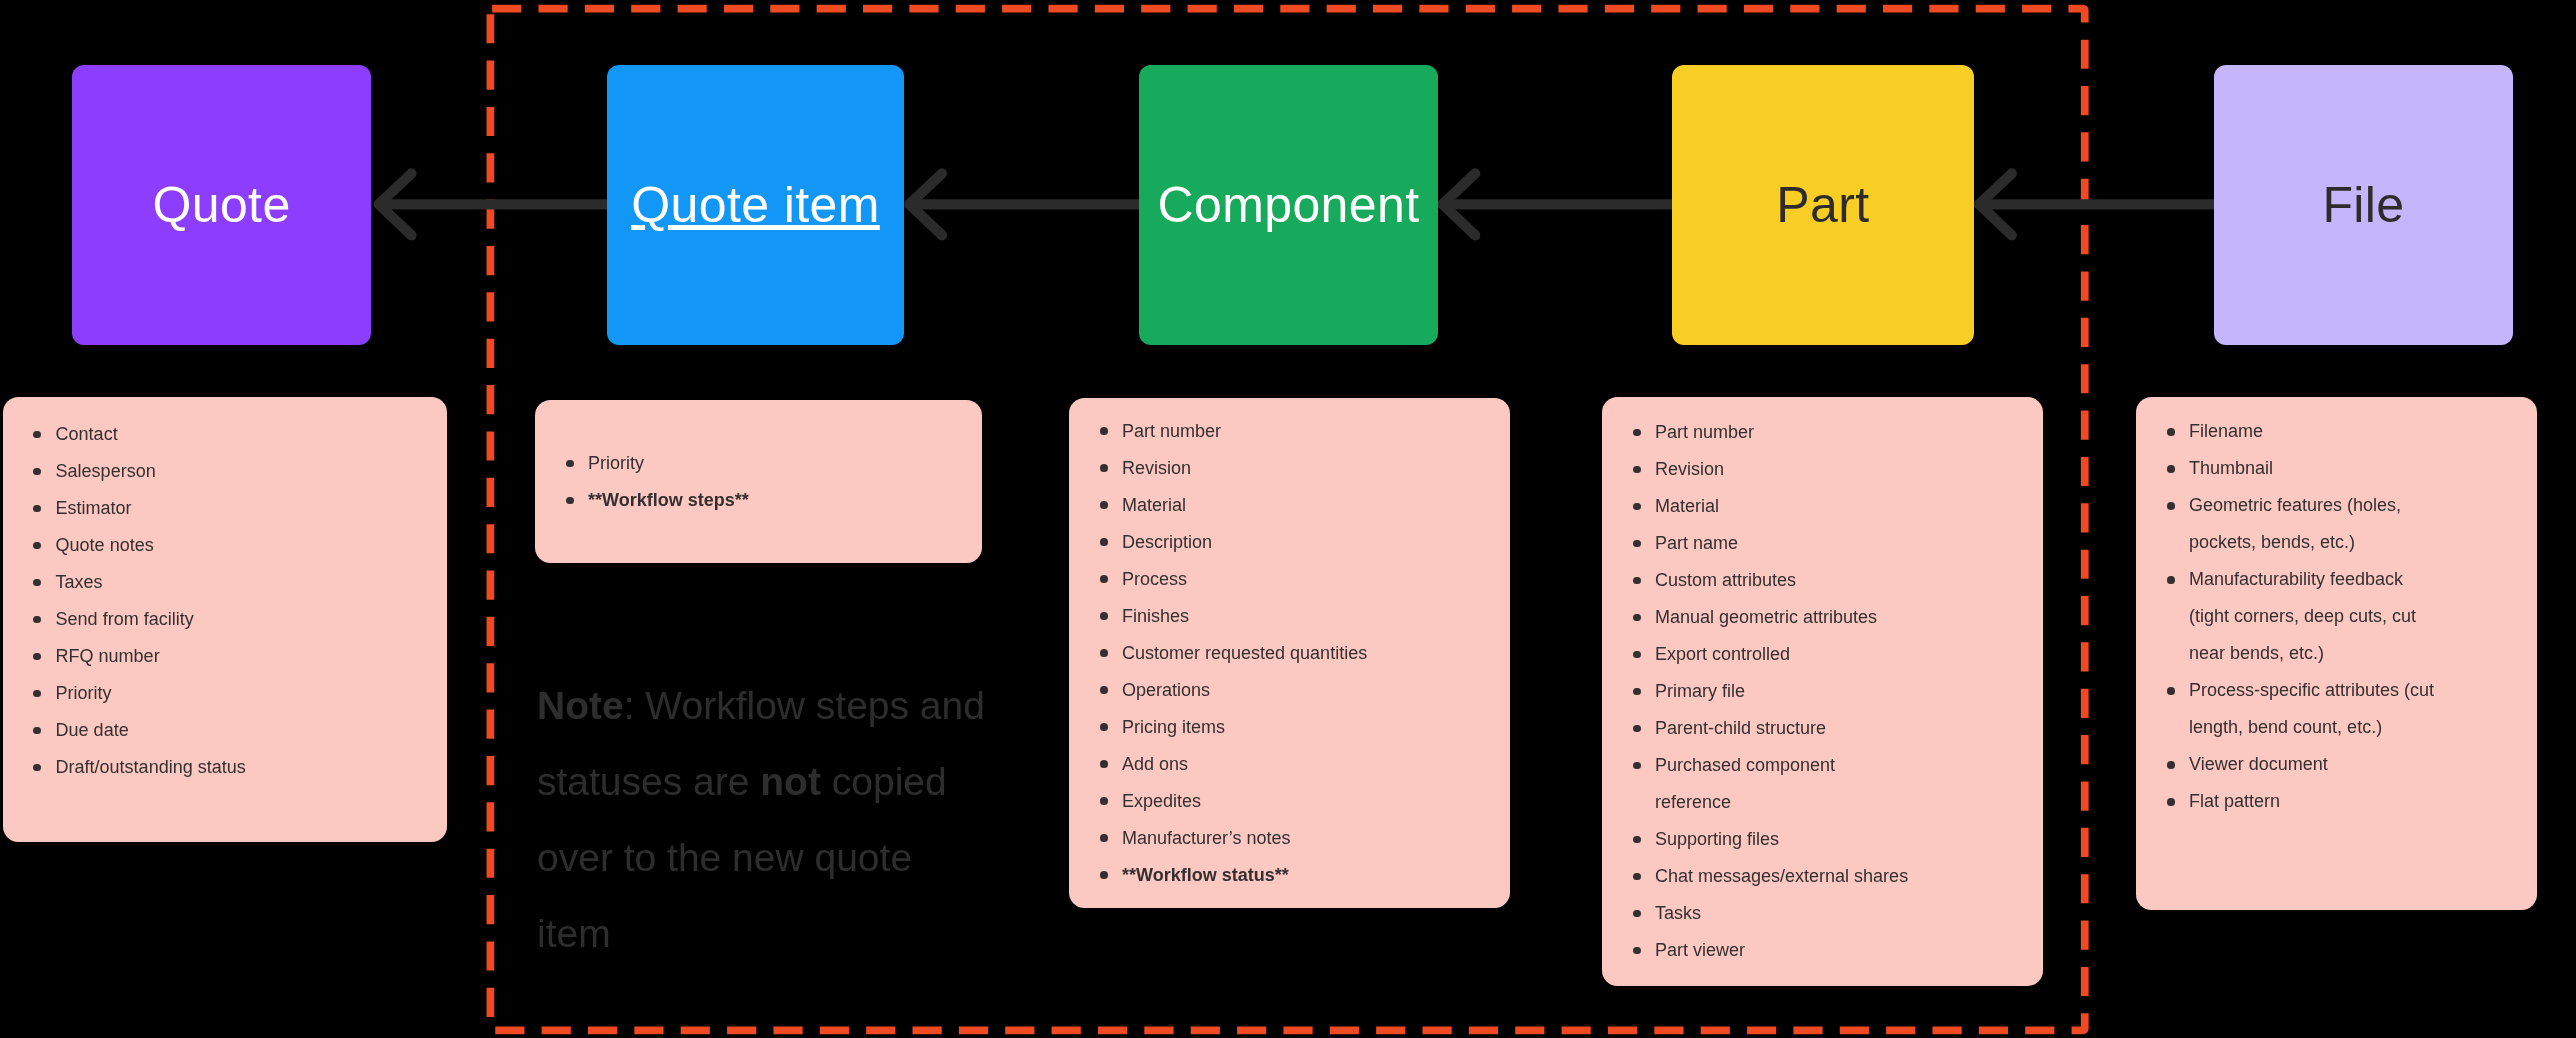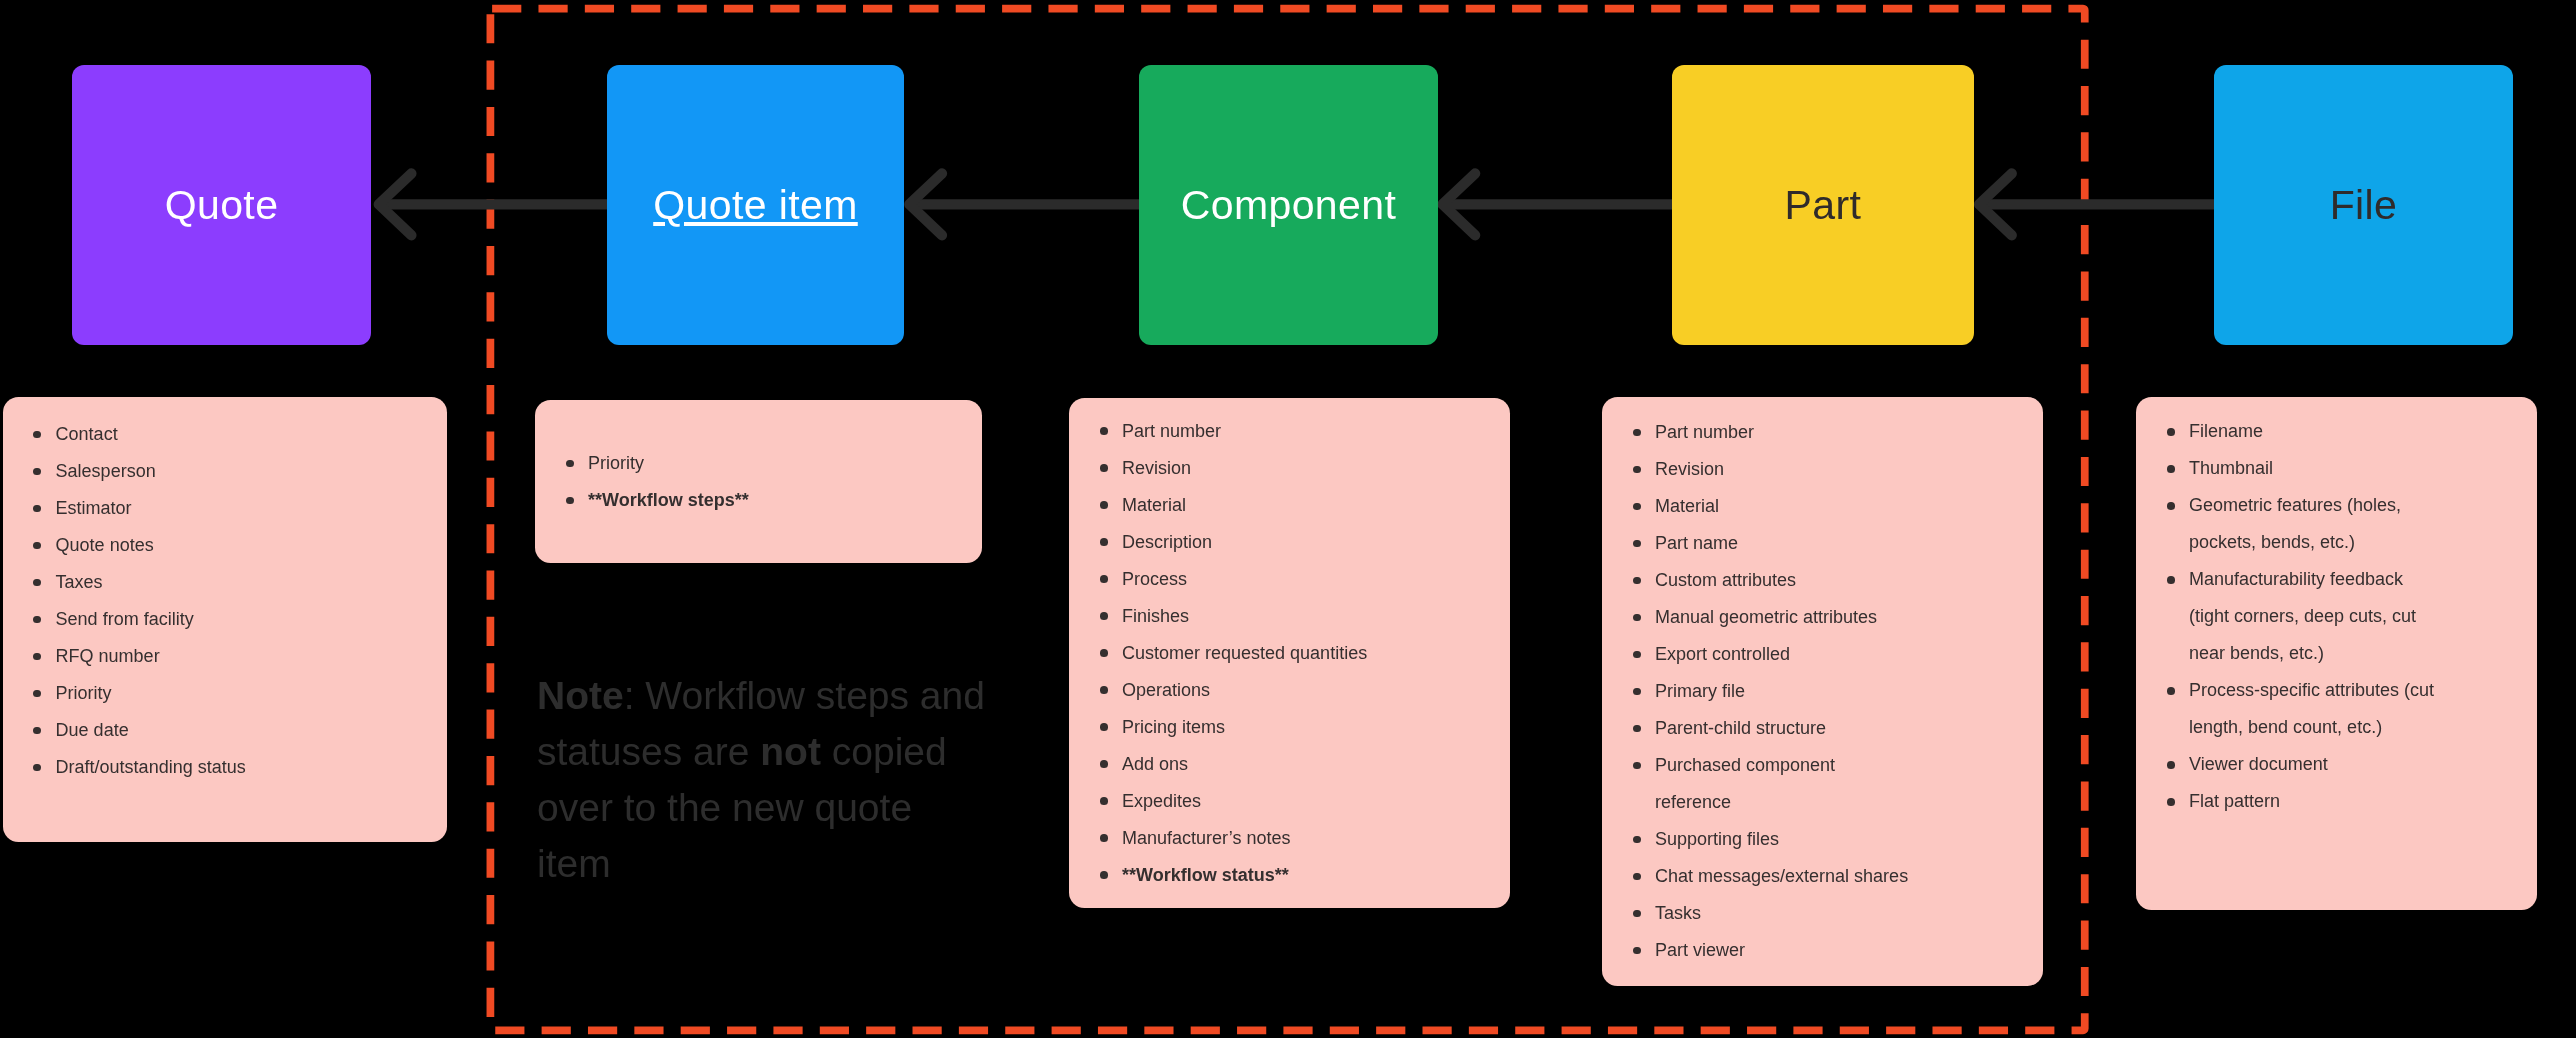--- a/index.html
+++ b/index.html
@@ -30,21 +30,21 @@
   .node {
     position: absolute;
     top: 65px;
     height: 280px;
     border-radius: 12px;
     display: flex;
     align-items: center;
     justify-content: center;
   }
   .node .label {
-    font-size: 41px;
+    font-size: 50px;
     font-weight: 400;
     letter-spacing: 0.4px;
   }
   #node-quote      { left: 72px;   width: 299px; }
   #node-quote-item { left: 607px;  width: 297px; text-decoration: underline; }
   #node-component  { left: 1139px; width: 299px; }
   #node-part       { left: 1672px; width: 302px; }
   #node-file       { left: 2214px; width: 299px; }
 
   .attr-list {
@@ -80,21 +80,21 @@
     background: currentColor;
   }
   .emph { font-weight: 700; }
 
   .note {
     position: absolute;
     left: 537px;
     top: 668px;
     width: 453px;
     font-size: 39px;
-    line-height: 56px;
+    line-height: 76px;
     font-weight: 400;
   }
   .note .b { font-weight: 700; }
 </style>
 </head>
 <body>
 
 <div class="canvas" style="background: rgb(0, 0, 0);">
 
   <svg class="overlay" width="2576" height="1038" viewBox="0 0 3000 1209" xmlns="http://www.w3.org/2000/svg">
@@ -123,21 +123,21 @@
   </div>
   <div class="node" id="node-quote-item" style="background: rgb(18, 151, 246); color: rgb(255, 255, 255);">
     <span class="label">Quote item</span>
   </div>
   <div class="node" id="node-component" style="background: rgb(23, 170, 92); color: rgb(255, 255, 255);">
     <span class="label">Component</span>
   </div>
   <div class="node" id="node-part" style="background: rgb(248, 206, 37); color: rgb(47, 43, 43);">
     <span class="label">Part</span>
   </div>
-  <div class="node" id="node-file" style="background: #0ea5e9; color: rgb(47, 43, 43);">
+  <div class="node" id="node-file" style="background: #c4b5fd; color: rgb(47, 43, 43);">
     <span class="label">File</span>
   </div>
 
   <div class="attr-list" id="list-quote" style="background: rgb(252, 200, 194); color: rgb(53, 47, 47);">
     <ul>
       <li>Contact</li>
       <li>Salesperson</li>
       <li>Estimator</li>
       <li>Quote notes</li>
       <li>Taxes</li>

